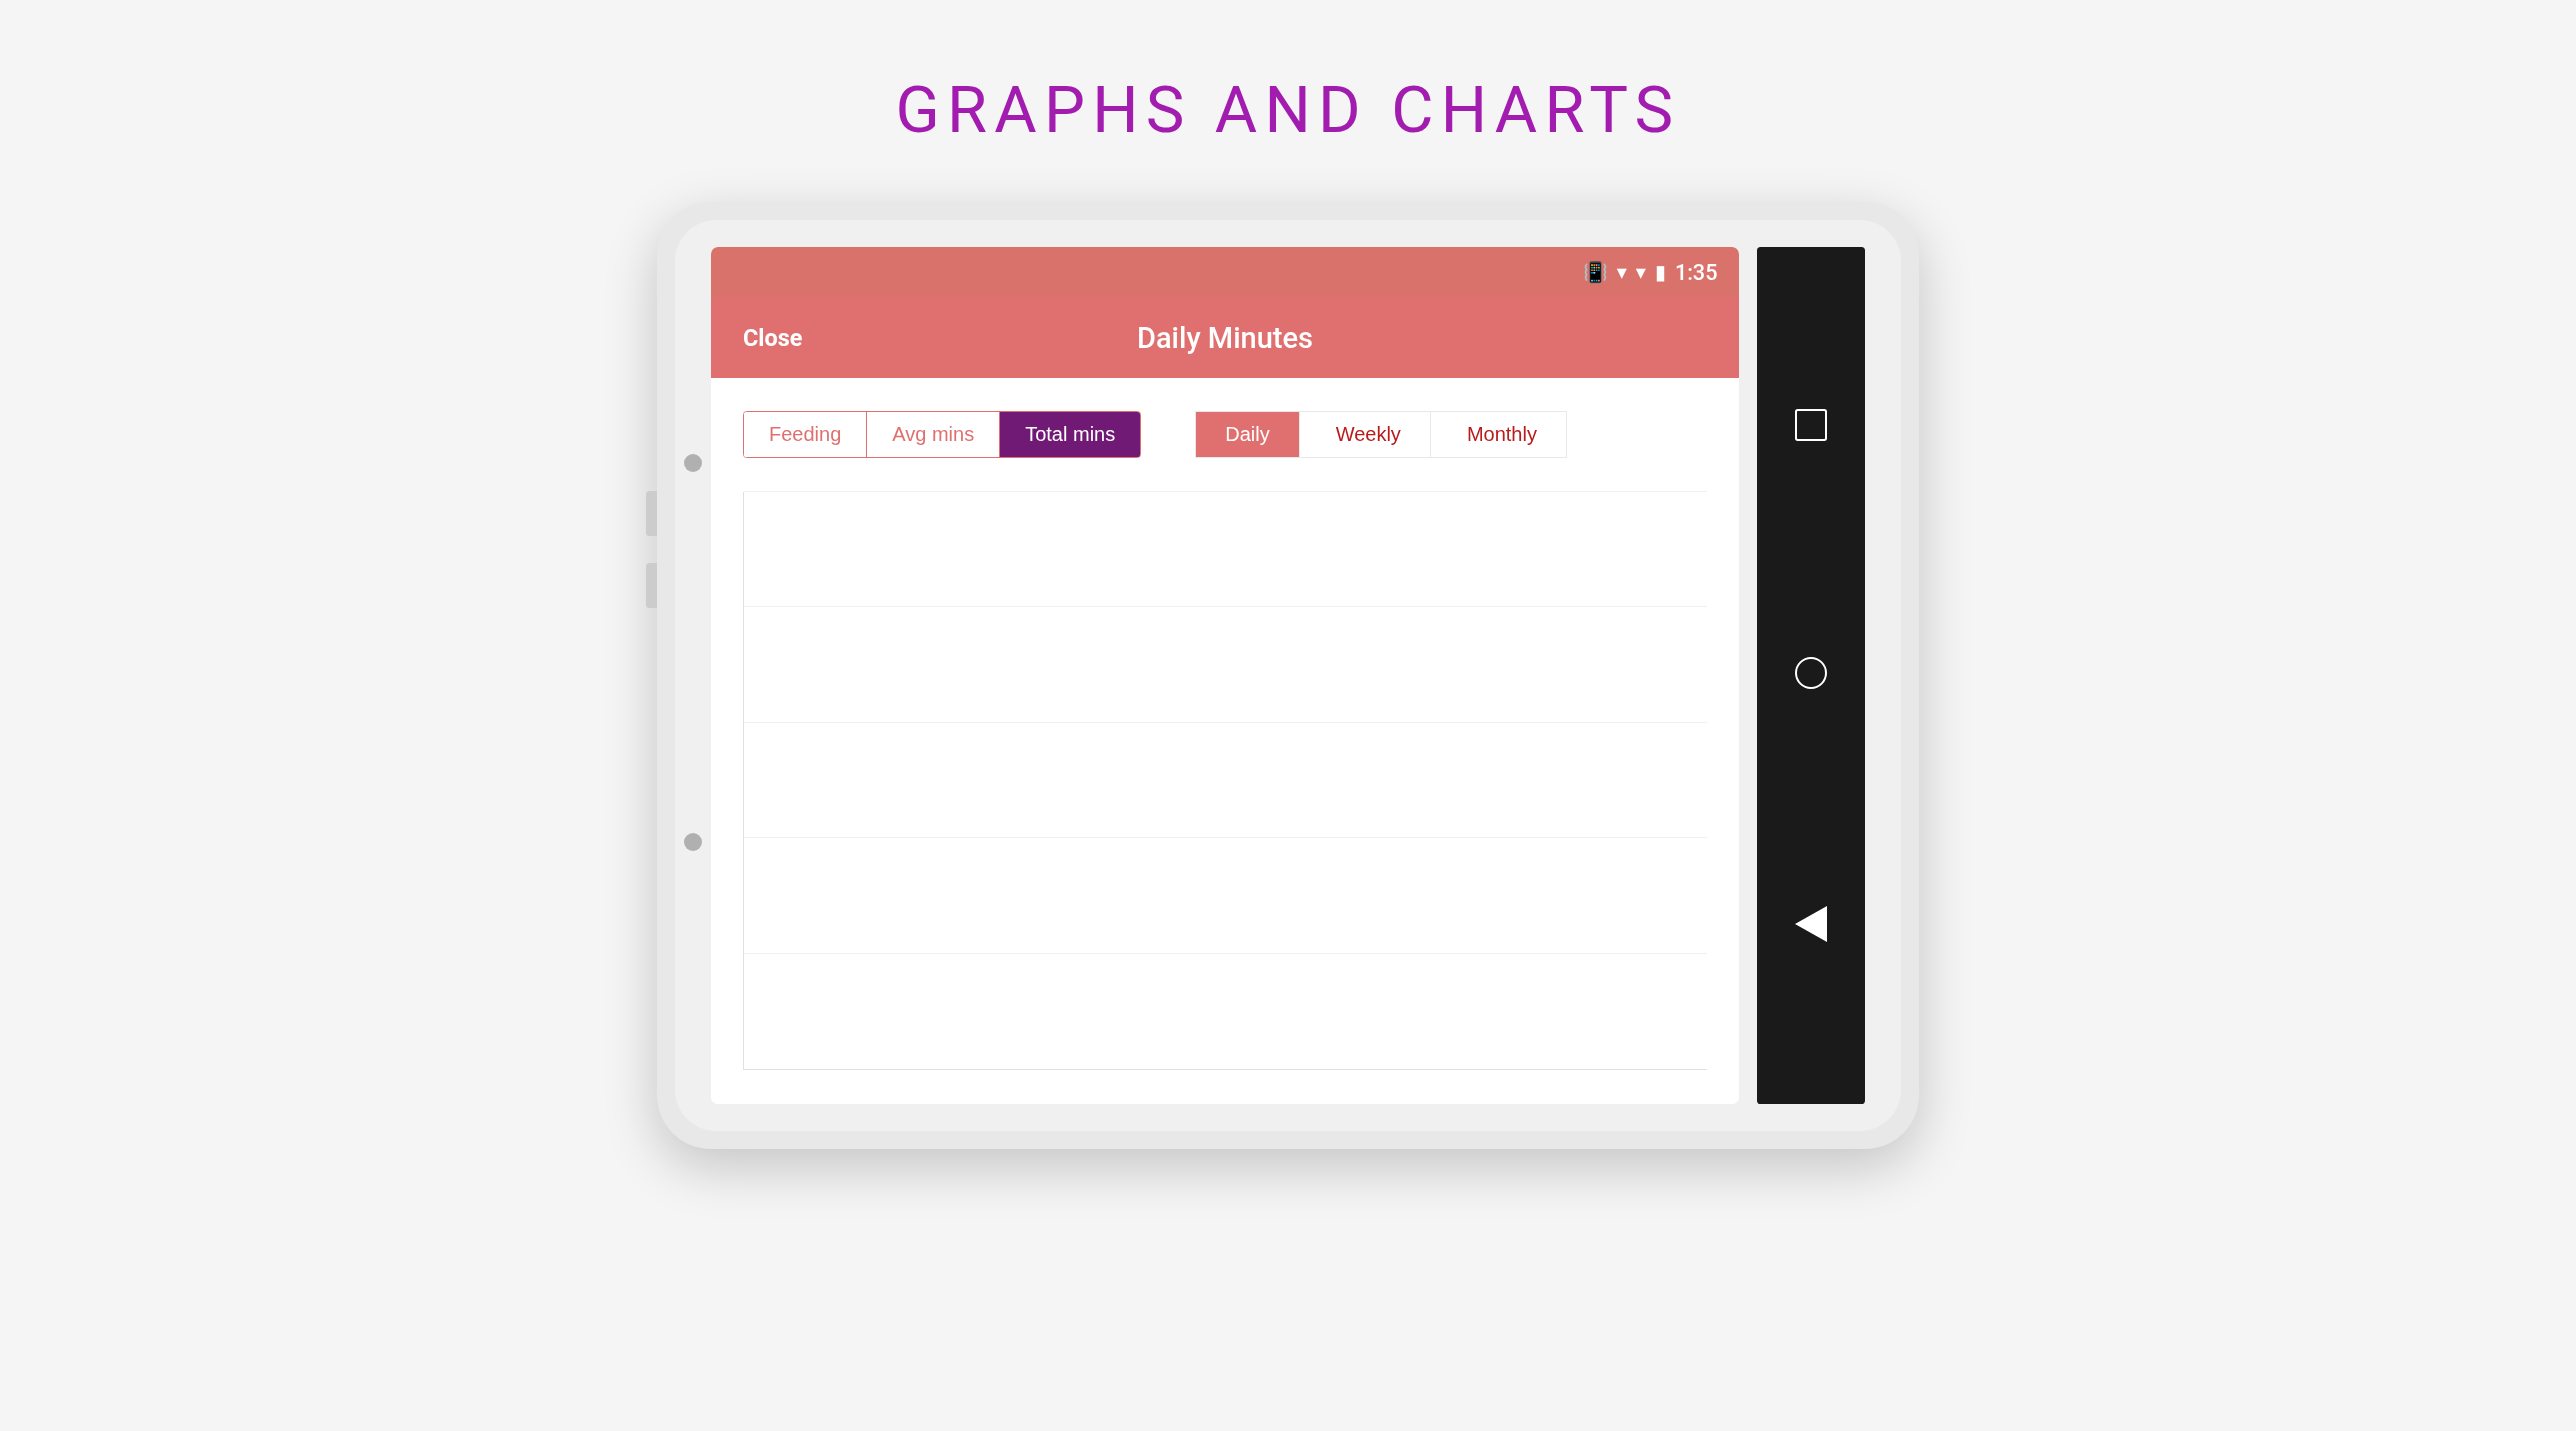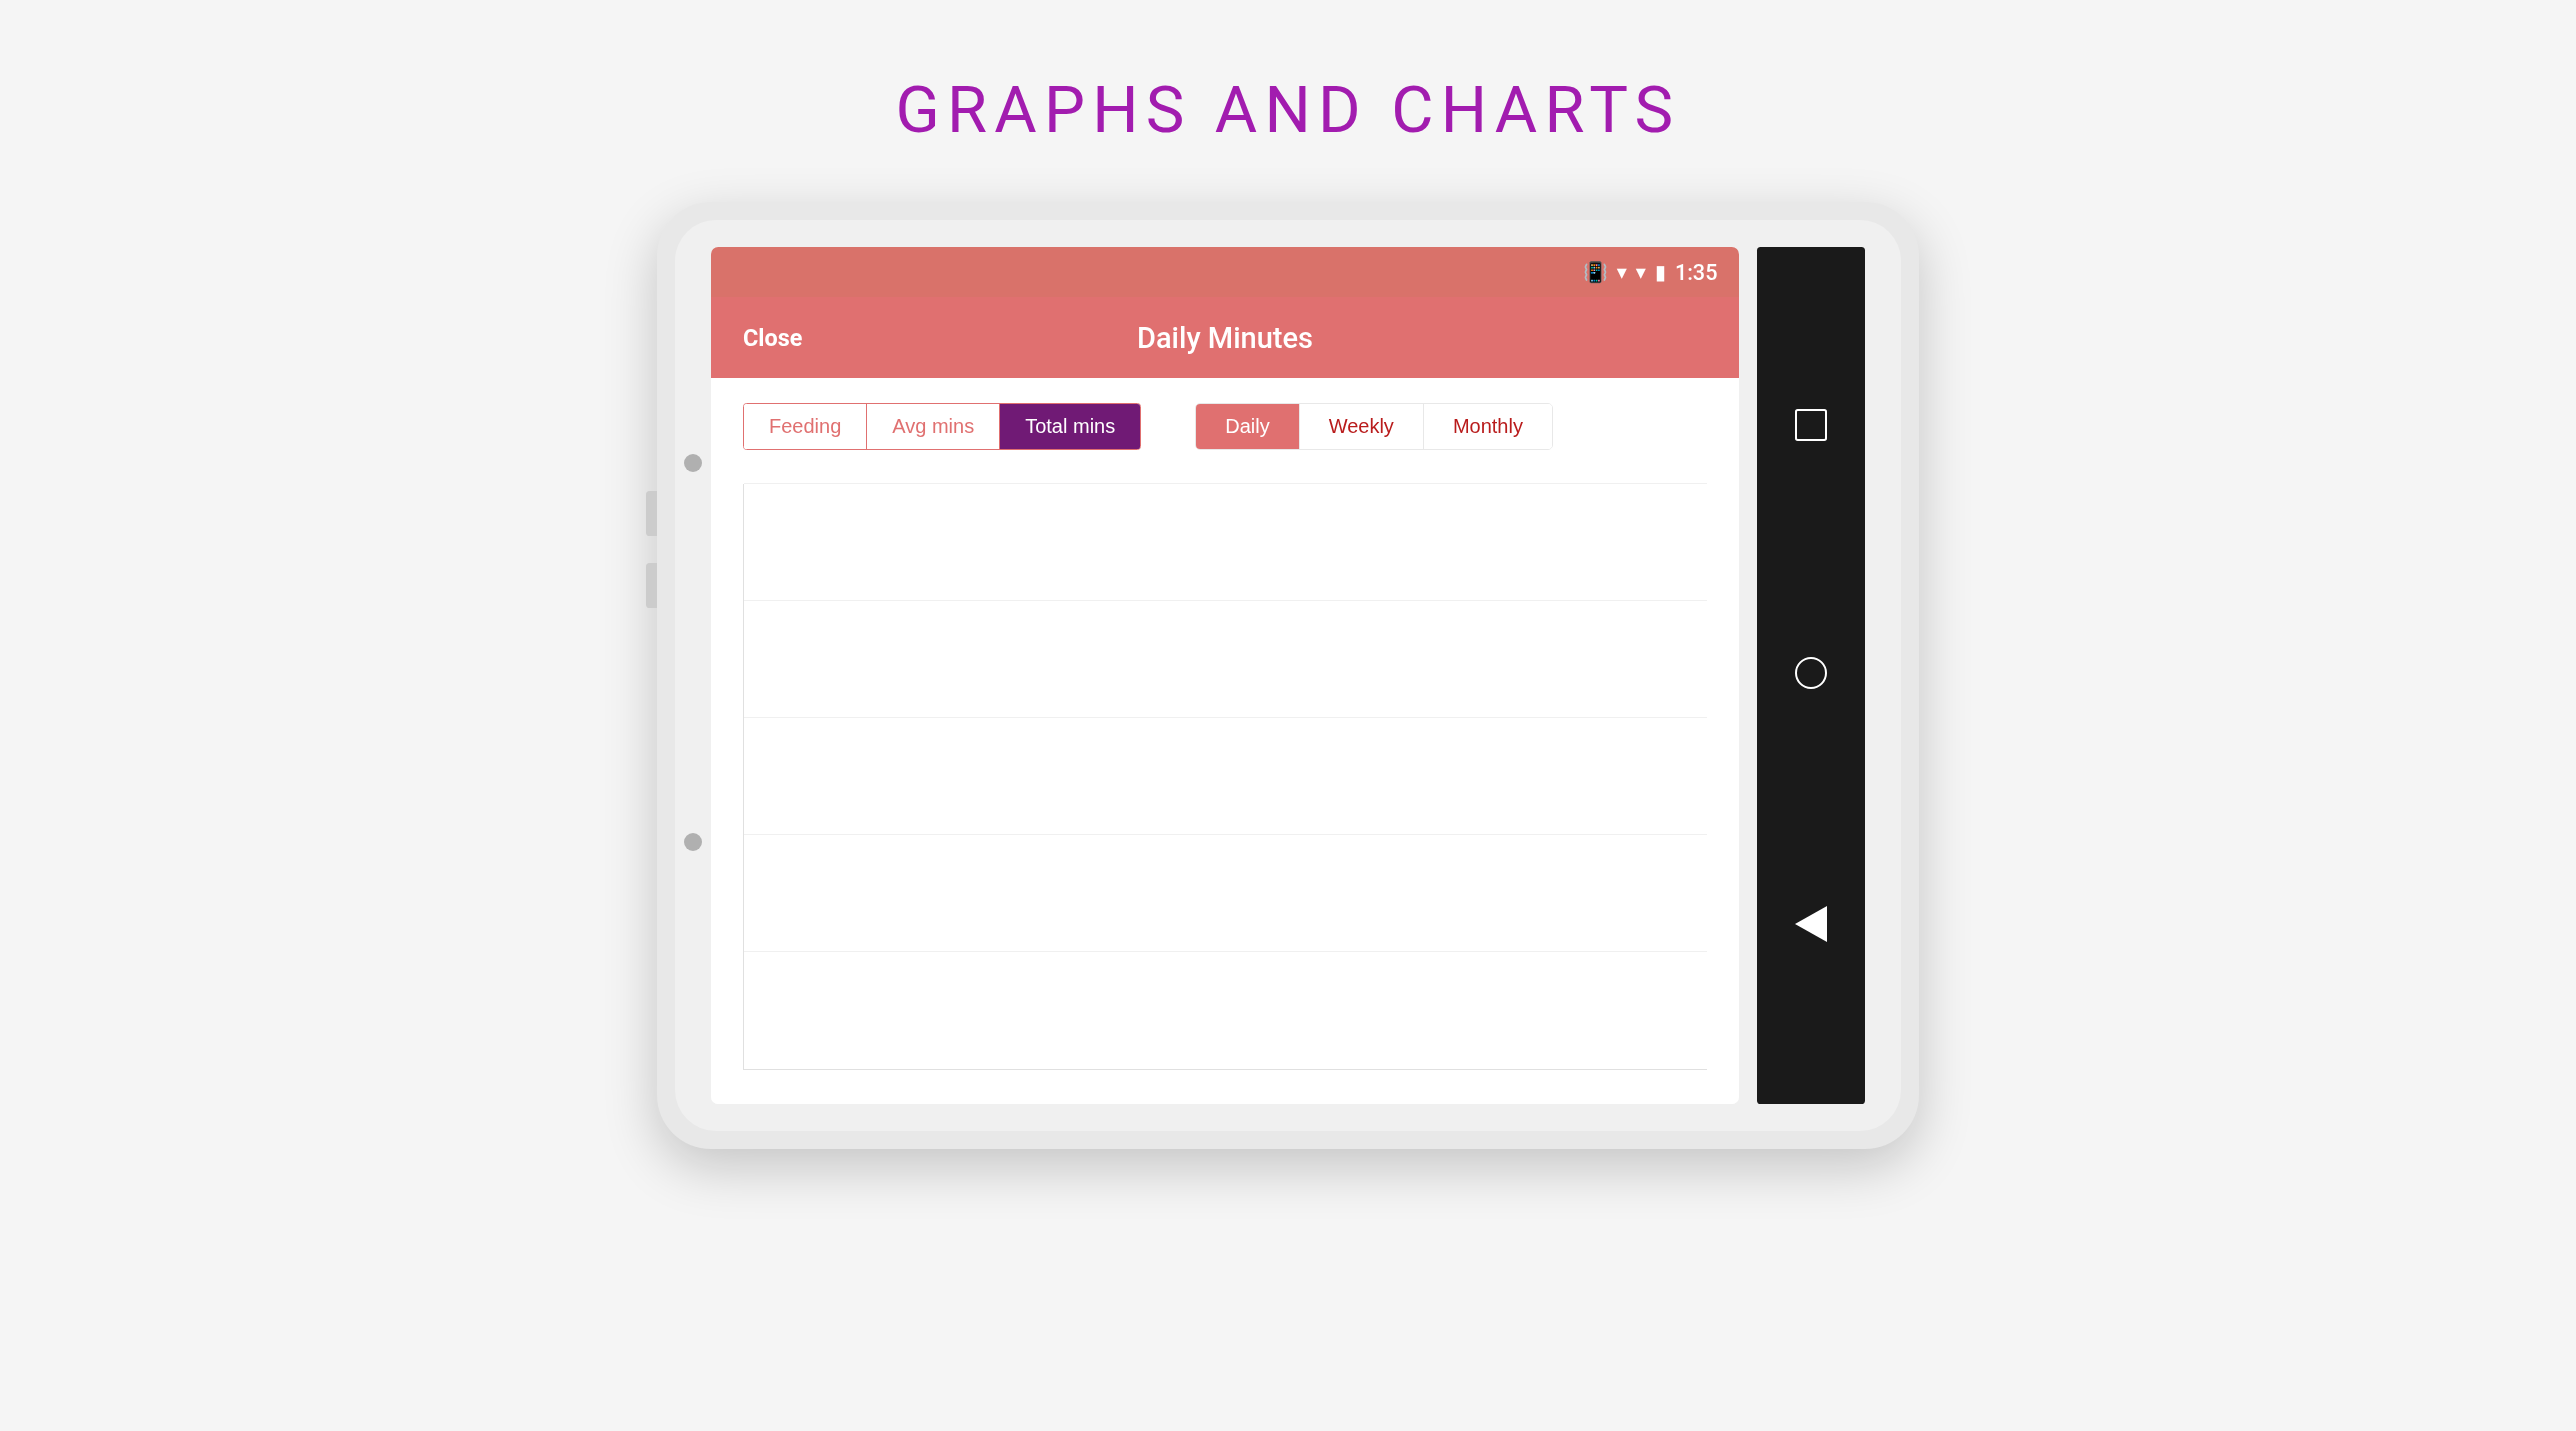--- a/index.html
+++ b/index.html
@@ -151,20 +151,21 @@
       flex-direction: column;
       padding: 25px 32px;
     }
 
     
     .tab-row {
       display: flex;
       align-items: flex-end;
       margin-bottom: 25px;
       gap: 0;
+      margin-top: 8px;
     }
 
     .tab-group {
       display: flex;
       border: 1.4px solid #e07070;
       border-radius: 3.6px;
       overflow: hidden;
       margin-right: 54px;
     }
 
@@ -183,22 +184,23 @@
     }
 
     .tab-btn.active {
       background: #701a75;
       color: white;
     }
 
     .period-group {
       display: flex;
       border: 1.4px solid #e8e8e8;
-      border-radius: 5px;
+      border-radius: 0;
       overflow: hidden;
+      gap: 7px;
     }
 
     .period-btn {
       padding: 10.8px 29px;
       font-size: 20px;
       background: white;
       color: #b91c1c;
       border: none;
       border-right: 1.4px solid #e8e8e8;
       cursor: pointer;

